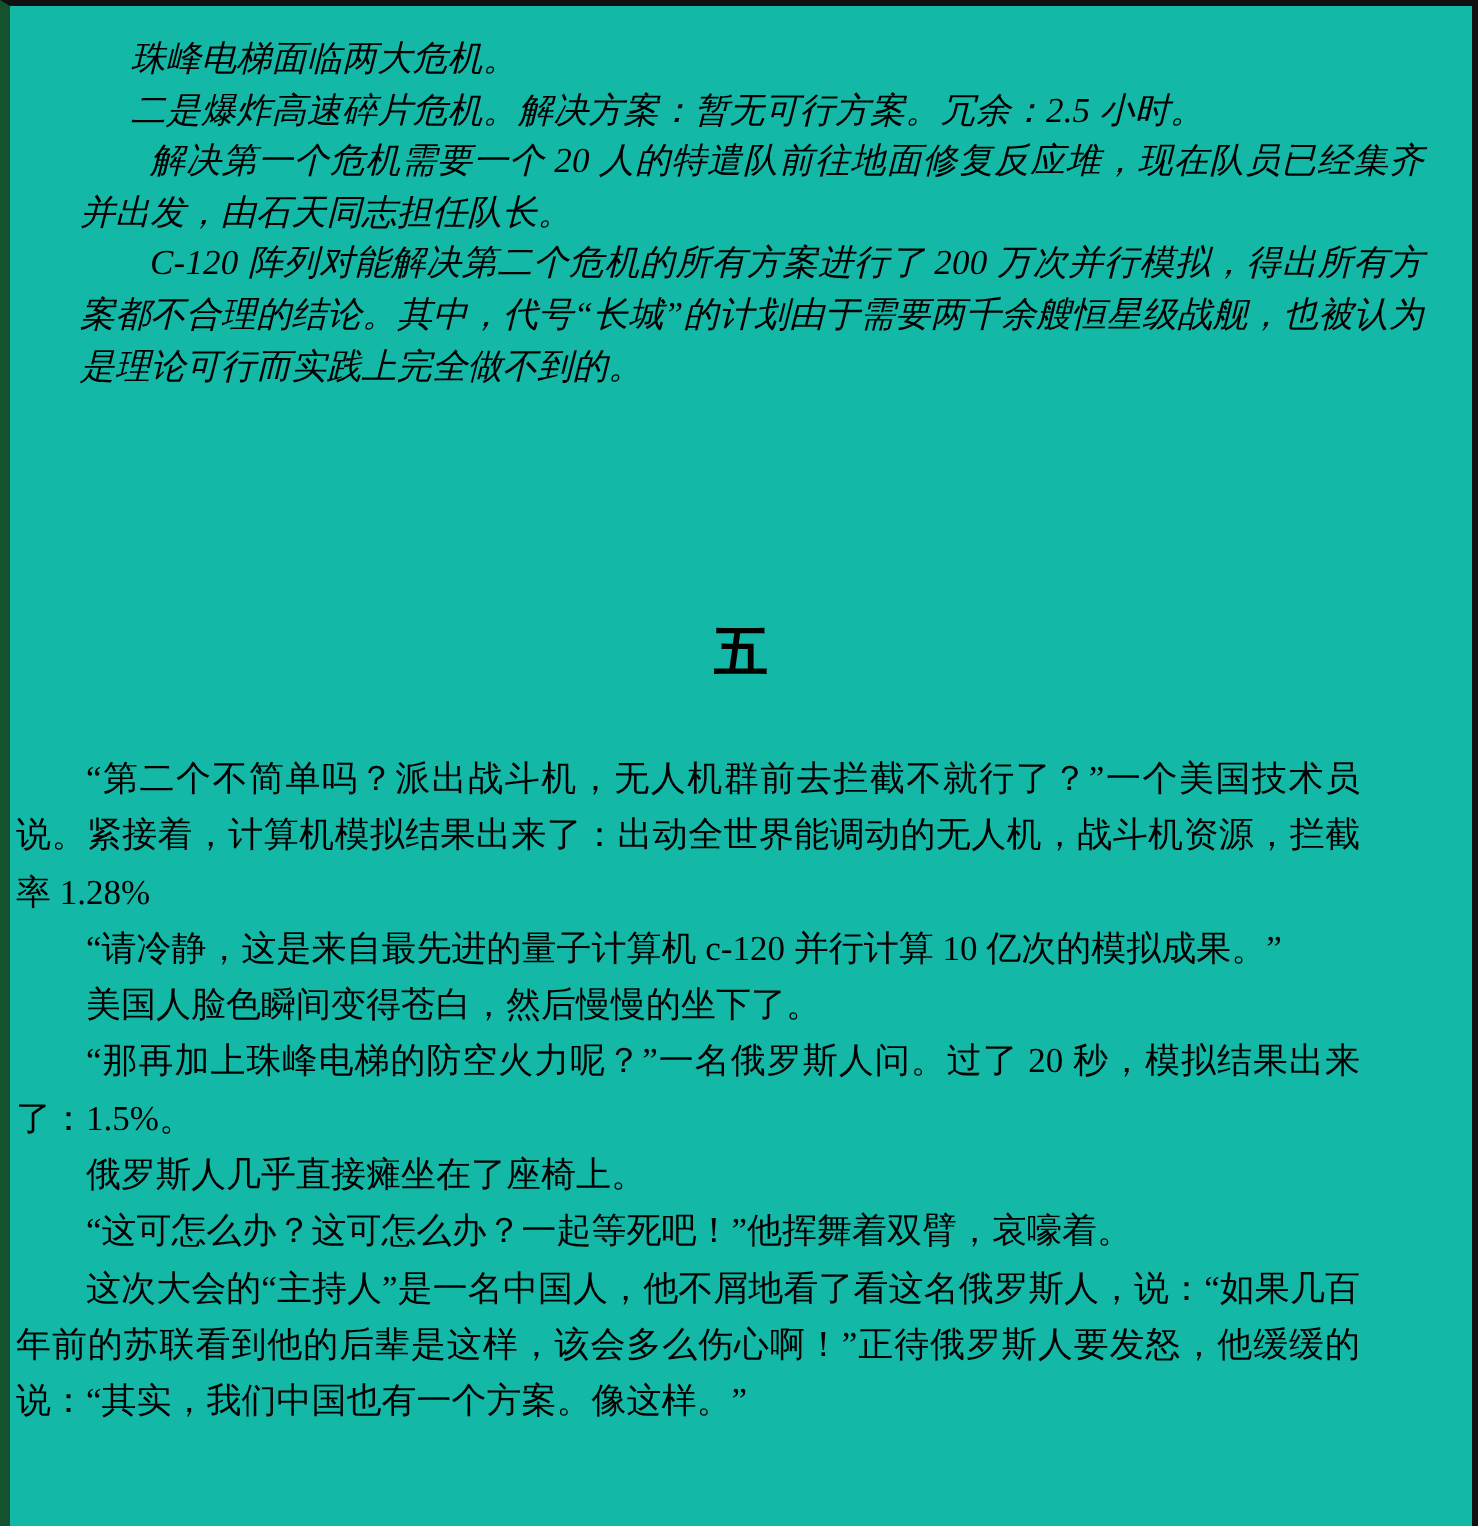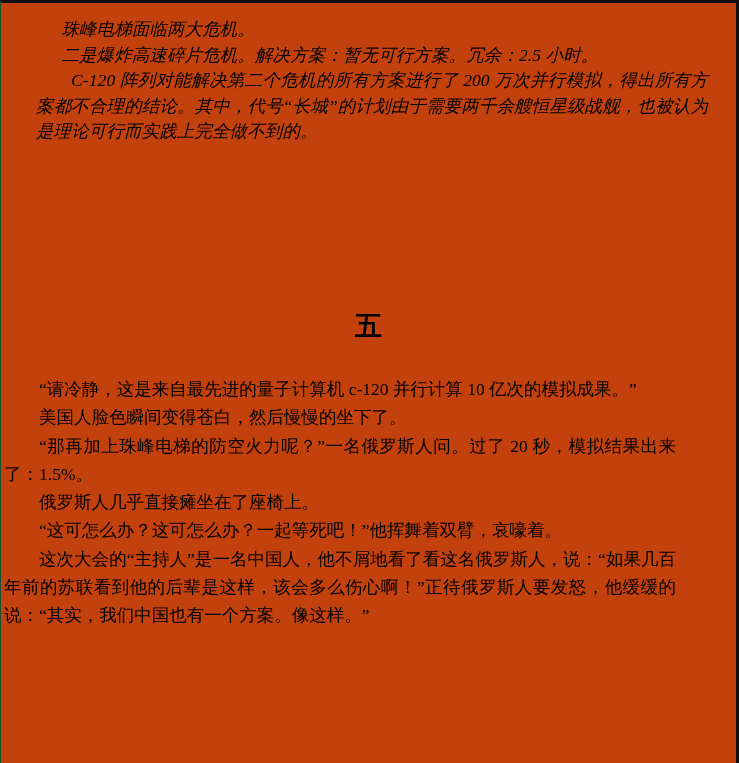--- a/index.html
+++ b/index.html
@@ -7,24 +7,24 @@
     padding: 0;
     background: #ffffff;
   }
   body {
     font-family: "Liberation Serif", "DejaVu Serif", serif;
   }
   .page {
     position: relative;
     width: 739px;
     height: 763px;
-    background: #c2410c;
+    background: #14b8a6;
     box-sizing: border-box;
     border-top: 3px solid #111111;
-    border-left: 1px solid #14532d;
+    border-left: 5px solid #14532d;
     border-right: 3px solid #111111;
     border-bottom: none;
     overflow: hidden;
   }
   .content {
     position: absolute;
     left: 35px;
     top: 14px;
     width: 672px;
   }
@@ -86,27 +86,29 @@
 </style>
 </head>
 <body>
 
 <div class="page">
 
   <div class="content">
     <div class="report">
       <p class="noindent">珠峰电梯面临两大危机。</p>
       <p class="noindent">二是爆炸高速碎片危机。解决方案：暂无可行方案。冗余：2.5 小时。</p>
+      <p class="indent">解决第一个危机需要一个 20 人的特遣队前往地面修复反应堆，现在队员已经集齐并出发，由石天同志担任队长。</p>
       <p class="indent">C-120 阵列对能解决第二个危机的所有方案进行了 200 万次并行模拟，得出所有方案都不合理的结论。其中，代号“长城”的计划由于需要两千余艘恒星级战舰，也被认为是理论可行而实践上完全做不到的。</p>
     </div>
   </div>
 
   <h1 class="chapter-heading">五</h1>
 
   <div class="body-text">
+    <p>“第二个不简单吗？派出战斗机，无人机群前去拦截不就行了？”一个美国技术员说。紧接着，计算机模拟结果出来了：出动全世界能调动的无人机，战斗机资源，拦截率 1.28%</p>
     <p>“请冷静，这是来自最先进的量子计算机 c-120 并行计算 10 亿次的模拟成果。”</p>
     <p>美国人脸色瞬间变得苍白，然后慢慢的坐下了。</p>
     <p>“那再加上珠峰电梯的防空火力呢？”一名俄罗斯人问。过了 20 秒，模拟结果出来了：1.5%。</p>
     <p>俄罗斯人几乎直接瘫坐在了座椅上。</p>
     <p>“这可怎么办？这可怎么办？一起等死吧！”他挥舞着双臂，哀嚎着。</p>
     <p>这次大会的“主持人”是一名中国人，他不屑地看了看这名俄罗斯人，说：“如果几百年前的苏联看到他的后辈是这样，该会多么伤心啊！”正待俄罗斯人要发怒，他缓缓的说：“其实，我们中国也有一个方案。像这样。”</p>
 
   </div>
 
 </div>

